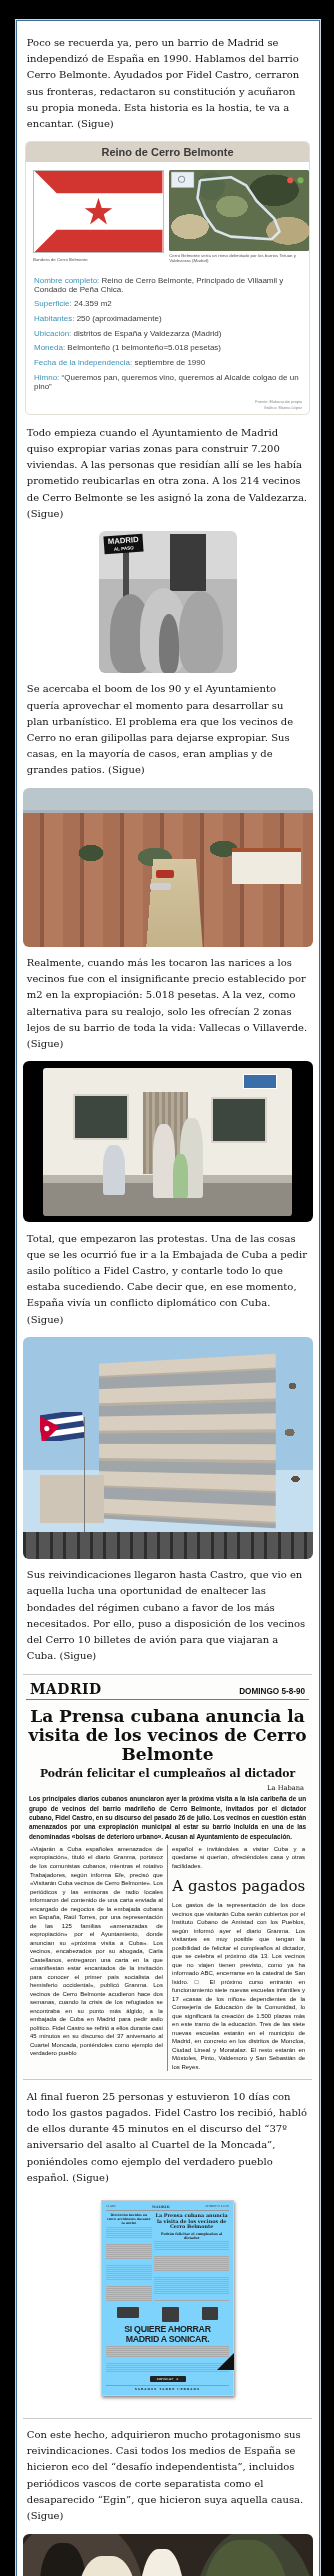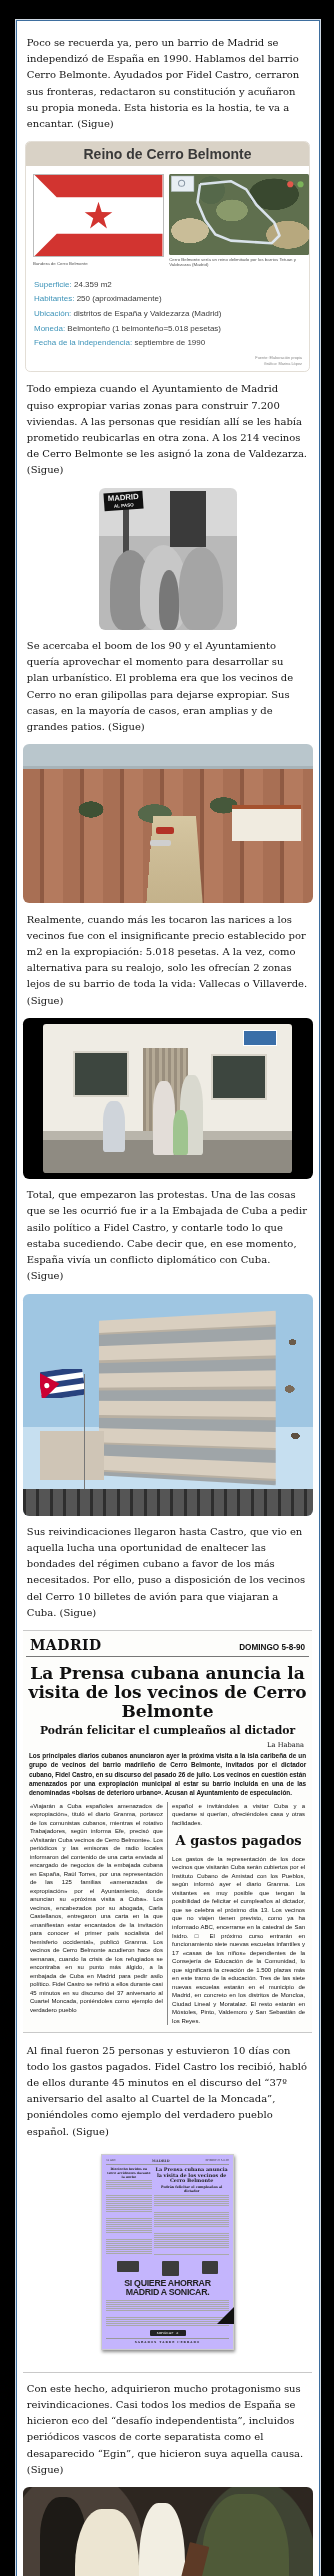--- a/index.html
+++ b/index.html
@@ -2,21 +2,21 @@
 <html style="font-size:8.2px"><head>
 <meta charset="utf-8">
 <style>
   html,body{margin:0;padding:0;background:#000;}
   .page{width:335px;background:#000;font-family:"DejaVu Serif",serif;}
   .poster-card{margin:0 15.5px;margin-top:19.6px;background:#fff;border:1.5px solid #3e6e9e;outline:0.5px solid #cfd8e2;padding:6.2px 6.2px 5.2px 6.2px;}
   .text-block{font:10px/1.62 "DejaVu Serif",serif;color:#141414;margin:8.2px 4.1px 9.3px 4.1px;}
   .img-card{border-radius:6.2px;overflow:hidden;position:relative;margin:7.2px auto;background:#ddd;}
   
   .infobox{border:0.5px solid #e3ded6;border-radius:5.2px;overflow:hidden;margin:5.2px 2.1px 9.3px 2.1px;font-family:"Liberation Sans",sans-serif;}
-  .infobox-header{background:#d9d2c6;color:#3a3a3a;font-weight:bold;font-size:14px;text-align:center;padding:3.6px 0;}
+  .infobox-header{background:#d9d2c6;color:#3a3a3a;font-weight:bold;font-size:11px;text-align:center;padding:3.6px 0;}
   .infobox-media{display:flex;gap:7.2px;padding:8.2px 7.2px 3.1px 7.2px;align-items:flex-start;}
   .flag-wrap{width:129px;}
   .map-wrap{width:140px;}
   .infobox-caption{font-size:4.4px;color:#555;margin-top:2.1px;}
   .infobox-rows{padding:4.1px 8.2px 2.1px 8.2px;}
   .irow{font-size:8px;margin:5.7px 0;color:#3c3c3c;}
   .ilabel{color:#3d93b8;}
   .infobox-credit{text-align:right;font-size:3.9px;color:#8a8a8a;padding:0 7.2px 4.1px 0;line-height:1.5;}
   .sat{background:
     radial-gradient(31px 20.6px at 15% 70%, #c9bd98 0 60%, transparent 61%),
@@ -34,25 +34,25 @@
   .np-head{display:flex;justify-content:space-between;align-items:baseline;border-bottom:0.5px solid #777;padding:1px 4.1px 2.1px 4.1px;}
   .np-city{font-size:14px;font-weight:bold;letter-spacing:0.5px;}
   .np-date{font-size:8.2px;font-weight:bold;font-family:"Liberation Sans",sans-serif;}
   .np-headline{font-size:17px;font-weight:bold;text-align:center;line-height:1.12;margin:7.2px 1px 3.1px 1px;}
   .np-subhead{font-size:10.8px;font-weight:bold;text-align:center;margin:3.1px 0 4.1px 0;}
   .np-dateline{text-align:right;font-size:6.7px;margin:1px 5.2px 2.1px 0;}
   .np-lede{font-family:"Liberation Sans",sans-serif;font-weight:bold;font-size:6.4px;line-height:1.45;text-align:justify;margin:2.1px 3.1px 4.1px 3.1px;}
   .np-cols{display:flex;margin-top:2.1px;}
   .np-col{width:50%;font-family:"Liberation Sans",sans-serif;font-size:6px;line-height:1.42;text-align:justify;padding:0 4.1px;max-height:278px;overflow:hidden;}
   .np-col-left{border-right:0.5px solid #888;}
-  .np-gastos{font-family:"DejaVu Serif",serif;font-size:13px;font-weight:bold;text-align:center;margin:5.2px 0 4.1px 0;}
+  .np-gastos{font-family:"DejaVu Serif",serif;font-size:15px;font-weight:normal;text-align:right;margin:5.2px 0 4.1px 0;}
   .np-watermark{position:absolute;left:15.5px;top:113px;font-size:118px;font-weight:bold;color:rgba(60,60,60,0.18);font-family:"DejaVu Serif",serif;pointer-events:none;}
   
   .abc-section{border-bottom:0.5px solid #c9c9c9;padding-bottom:8.2px;margin-bottom:2.1px;}
-  .abc-page{width:123px;margin:14px auto;background:#c4b5fd;box-shadow:1px 1.5px 3.1px rgba(0,0,0,.45);border:0.5px solid #ccc;padding:4.1px 3.6px;font-family:"DejaVu Serif",serif;color:#222;position:relative;}
+  .abc-page{width:123px;margin:14px auto;background:#7dd3fc;box-shadow:1px 1.5px 3.1px rgba(0,0,0,.45);border:0.5px solid #ccc;padding:4.1px 3.6px;font-family:"DejaVu Serif",serif;color:#222;position:relative;}
   .abc-head{display:flex;justify-content:space-between;font-size:2.6px;border-bottom:0.5px solid #999;padding-bottom:1px;color:#444;}
   .abc-cols{display:flex;gap:2.6px;margin-top:2.1px;}
   .abc-bars{background:repeating-linear-gradient(to bottom,#a9a9a9 0 0.8px,transparent 0.8px 2.1px);}
   .abc-sideheadline{font-size:3.1px;font-weight:bold;text-align:center;margin-bottom:1.5px;}
   .abc-headline{font-size:4.9px;font-weight:bold;text-align:center;line-height:1.15;}
   .abc-subhead{font-size:3.3px;font-weight:bold;text-align:center;margin:1.5px 0;}
   .abc-gadgets{display:flex;justify-content:space-around;margin:3.1px 0;}
   .abc-gadget{background:#3c3c3c;border-radius:1px;}
   .abc-ad1{font-size:8.8px;font-weight:bold;text-align:center;line-height:1.05;font-family:"Liberation Sans",sans-serif;letter-spacing:-0.3px;margin-top:2.1px;}
   .abc-brand{background:#222;color:#fff;font-family:"Liberation Mono",monospace;font-size:4.1px;text-align:center;width:36px;margin:2.6px auto;padding:1px 0;border-radius:1px;}
@@ -112,25 +112,27 @@
               <rect x="4" y="4" width="44" height="30" fill="#e8eef4" stroke="#b9c4cf"></rect>
               <circle cx="24" cy="18" r="6" fill="none" stroke="#8a97a5" stroke-width="2"></circle>
               <circle cx="236" cy="20" r="6" fill="#e2574b"></circle>
               <circle cx="256" cy="20" r="6" fill="#7cb35a"></circle>
             </svg>
           </div>
           <div class="infobox-caption">Cerro Belmonte sería un reino delimitado por los barrios Tetuan y Valdezarza (Madrid)</div>
         </div>
       </div>
       <div class="infobox-rows">
+        <div class="irow"><span class="ilabel">Nombre completo:</span> <span>Reino de Cerro Belmonte, Principado de Villaamil y Condado de Peña Chica.</span></div>
         <div class="irow"><span class="ilabel">Superficie:</span> <span>24.359 m2</span></div>
         <div class="irow"><span class="ilabel">Habitantes:</span> <span>250 (aproximadamente)</span></div>
         <div class="irow"><span class="ilabel">Ubicación:</span> <span>distritos de España y Valdezarza (Madrid)</span></div>
         <div class="irow"><span class="ilabel">Moneda:</span> <span>Belmonteño (1 belmonteño=5.018 pesetas)</span></div>
         <div class="irow"><span class="ilabel">Fecha de la independencia:</span> <span>septiembre de 1990</span></div>
+        <div class="irow"><span class="ilabel">Himno:</span> <span>“Queremos pan, queremos vino, queremos al Alcalde colgao de un pino”</span></div>
       </div>
       <div class="infobox-credit">
         <span>Fuente: Elaboración propia</span><br>
         <span>Gráfico: Marina López</span>
       </div>
     </div>
 
     <p class="text-block">Todo empieza cuando el Ayuntamiento de Madrid quiso expropiar varias zonas para construir 7.200 viviendas. A las personas que residían allí se les había prometido reubicarlas en otra zona. A los 214 vecinos de Cerro Belmonte se les asignó la zona de Valdezarza. (Sigue)</p>
 
     <div class="img-card crowdphoto" style="width:138px;height:142px;">

